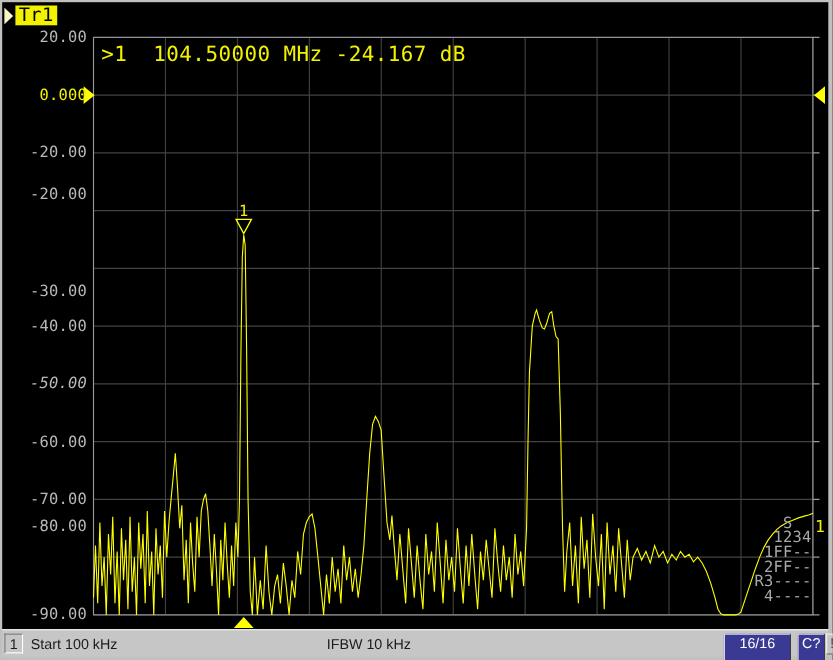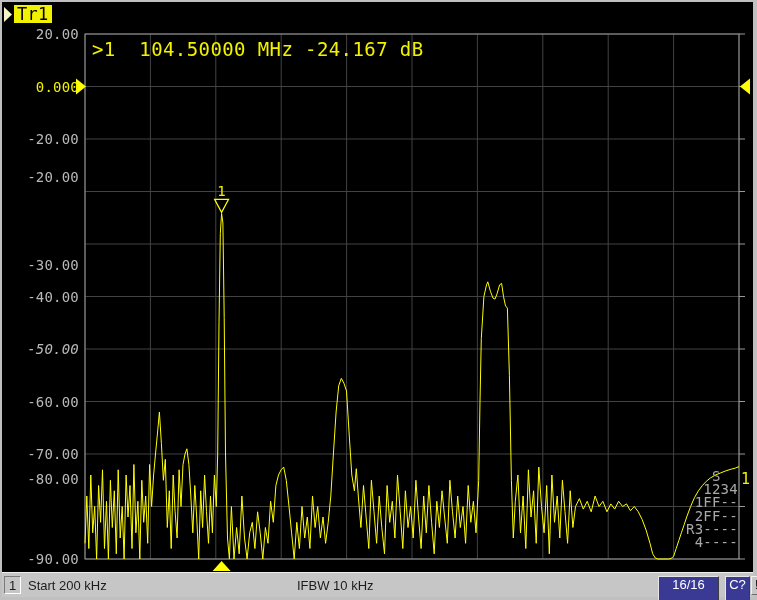--- a/index.html
+++ b/index.html
@@ -105,18 +105,18 @@
     <div class="ytick" style="top: 392.5px;">-60.00</div>
     <div class="ytick" style="top: 445px;">-70.00</div>
     <div class="ytick" style="top: 470px;">-80.00</div>
     <div class="ytick" style="top: 550px;">-90.00</div>
   </div>
 
 <div id="statusblock"><div>   S</div><div>  1234</div><div> 1FF--</div><div> 2FF--</div><div>R3----</div><div> 4----</div></div>
 
 <div class="statusbar">
   <div class="chanbox">1</div>
-  <div class="lbl start">Start 200 kHz</div>
+  <div class="lbl start">Start 100 kHz</div>
   <div class="lbl ifbw">IFBW 10 kHz</div>
   <div class="navybox sweep">16/16</div>
   <div class="navybox corr">C?</div>
   <div class="alert">!</div>
 </div>
 
 </body></html>

